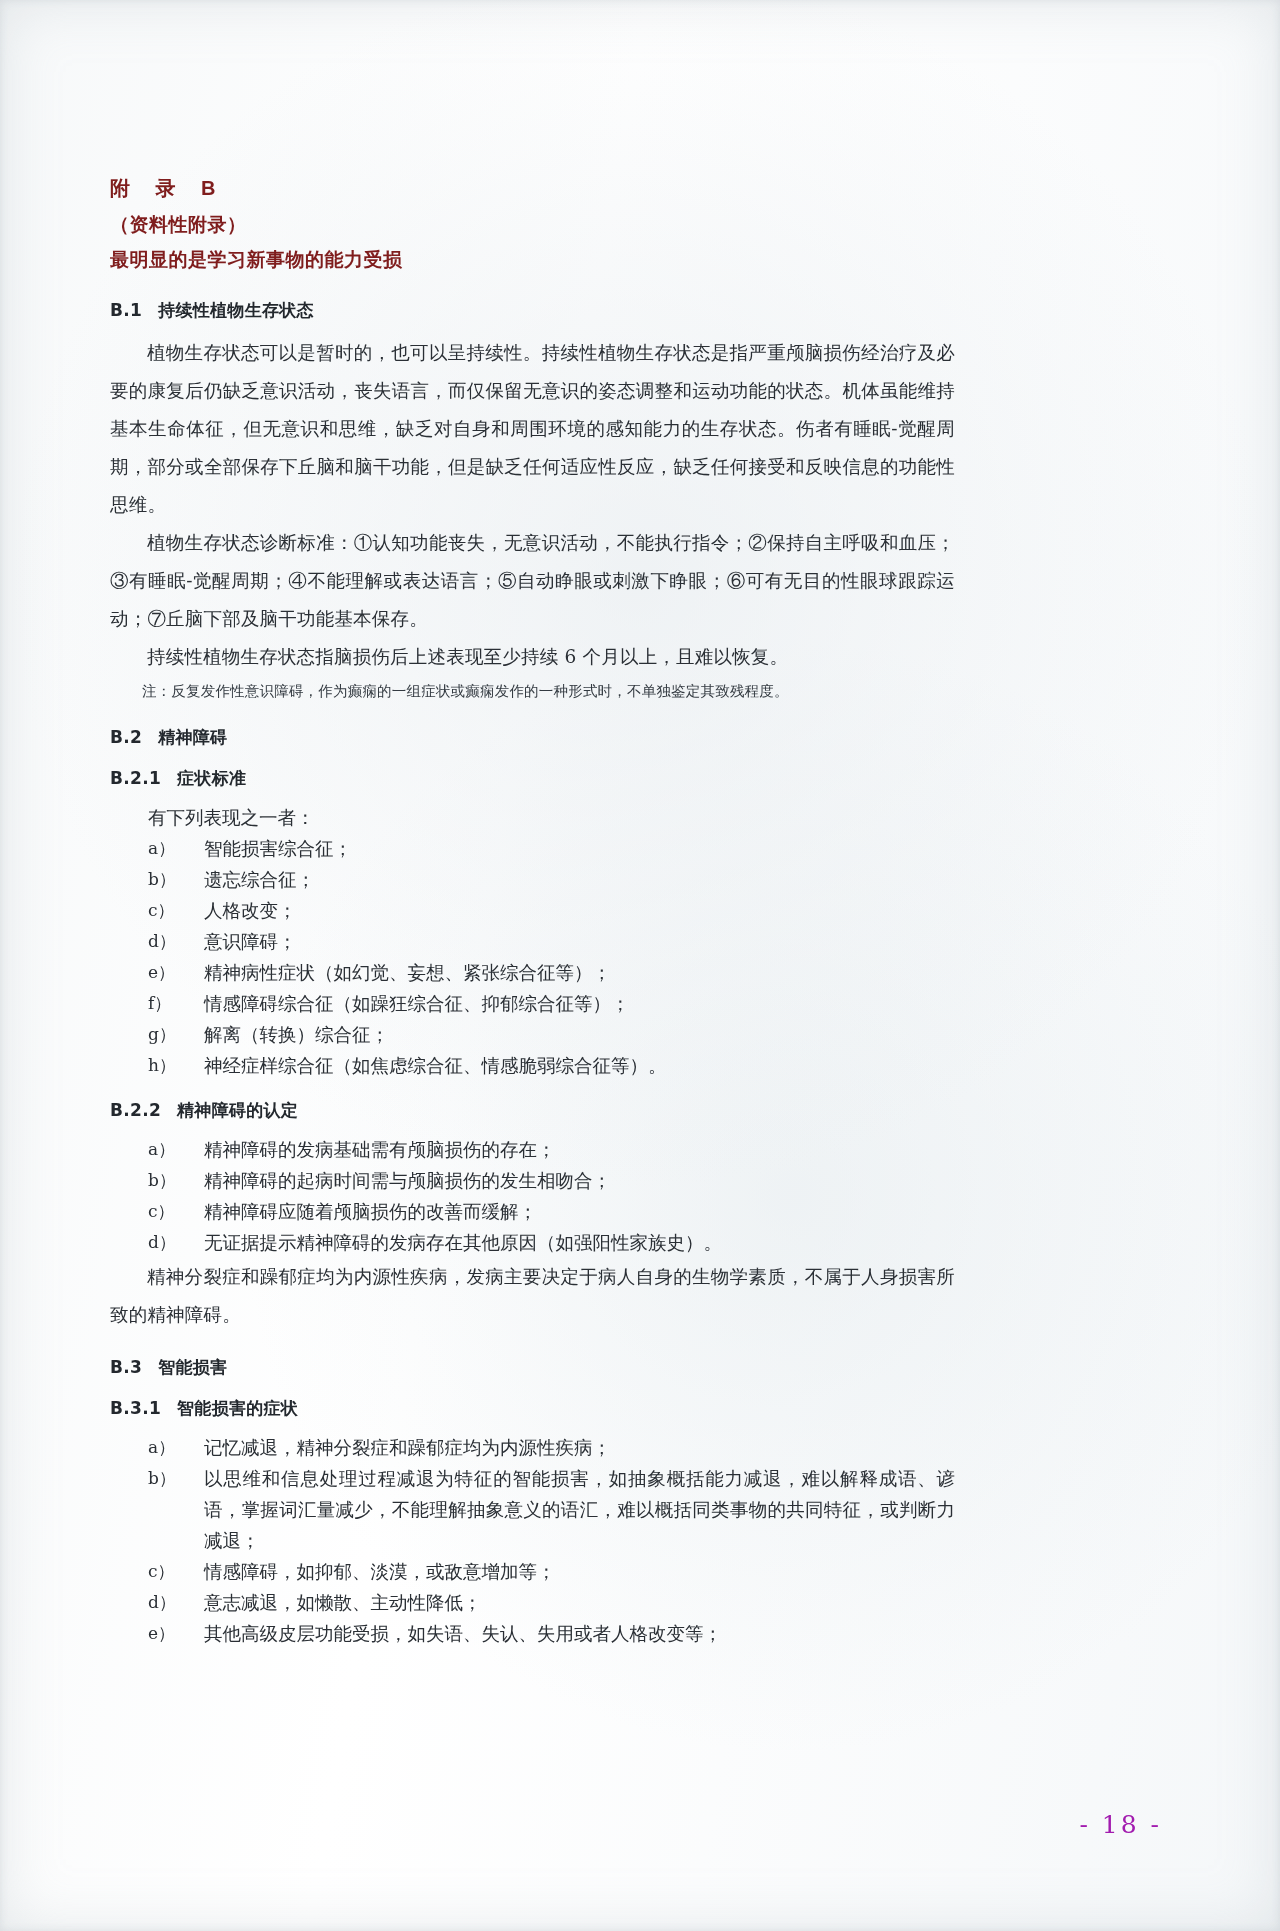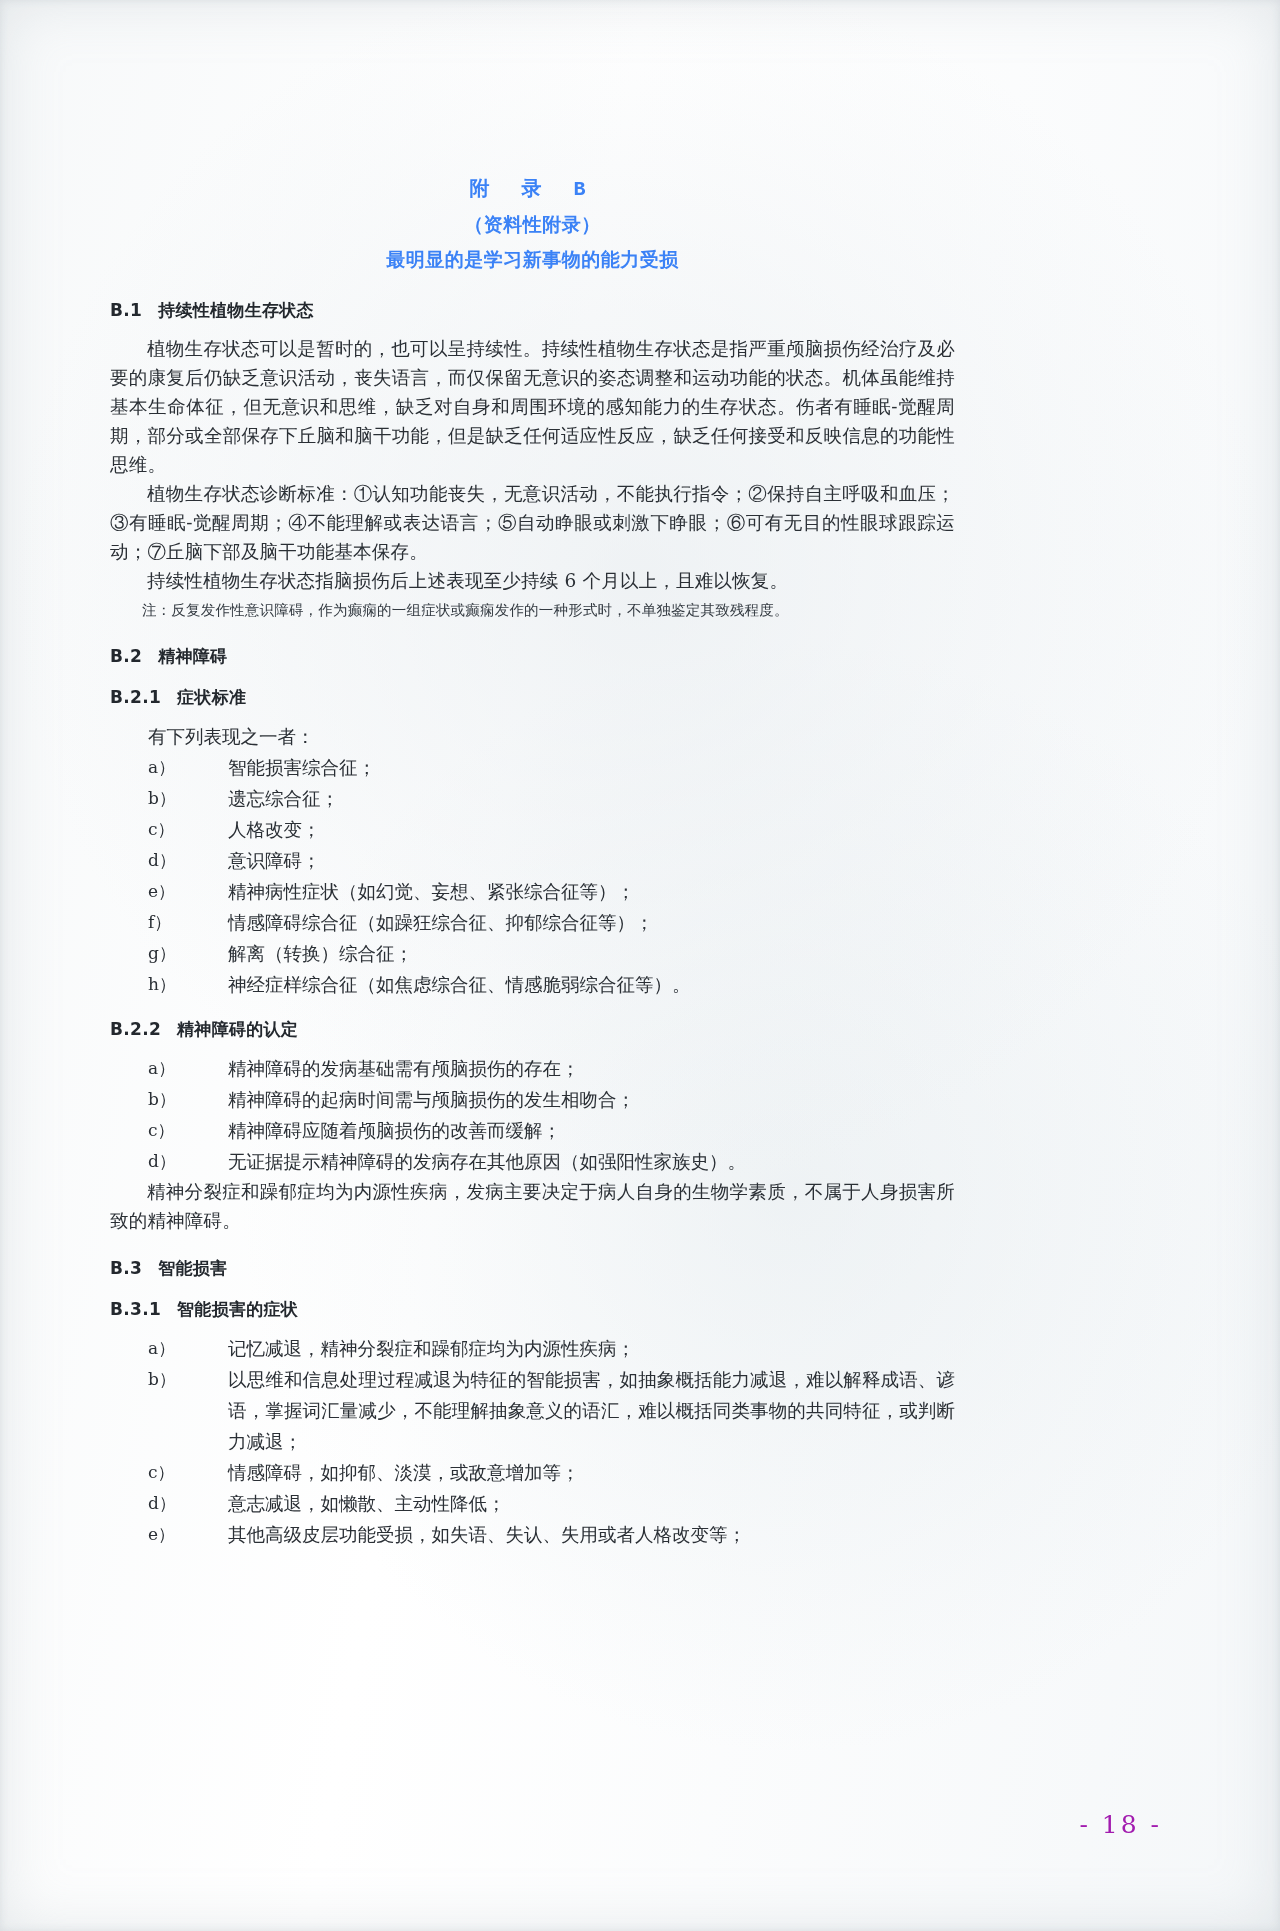--- a/index.html
+++ b/index.html
@@ -35,24 +35,23 @@
   }
   .content {
     position: absolute;
     left: 110px;
     top: 175px;
     width: 845px;
   }
 
   
   .doc-title {
-    text-align: center;
-    font-family: Liberation Mono, monospace;
+    font-family: Liberation Sans, sans-serif;
     font-weight: 700;
-    color: #3b82f6;
+    color: #7f1d1d;
   }
   .title-line1 {
     font-size: 20px;
     letter-spacing: 10px;
     margin-bottom: 10px;
   }
   .title-line2 {
     font-size: 19px;
     letter-spacing: 0.5px;
     margin-bottom: 9px;
@@ -70,21 +69,21 @@
     color: #23282e;
     margin: 22px 0 12px 0;
     letter-spacing: 0.3px;
   }
   .sec-h .num { margin-right: 16px; }
   .sec-h.tight { margin-top: 18px; }
 
   
   p.body {
     font-size: 18.5px;
-    line-height: 29px;
+    line-height: 38px;
     margin: 0 0 0 0;
     text-align: justify;
     text-justify: inter-ideograph;
     letter-spacing: 0.2px;
   }
   p.indent { text-indent: 2em; }
 
   .note {
     font-size: 14.5px;
     line-height: 26px;
@@ -109,21 +108,20 @@
   }
   ul.alpha > li .mk {
     flex: 0 0 56px;
     font-family: "DejaVu Serif", "Liberation Serif", serif;
     font-size: 17px;
   }
   ul.alpha > li .tx {
     flex: 1 1 auto;
     text-align: justify;
     text-justify: inter-ideograph;
-    margin-left: 24px;
   }
 
   .lead-line {
     font-size: 18.5px;
     line-height: 31px;
     padding-left: 38px;
     margin: 0;
   }
 
   

